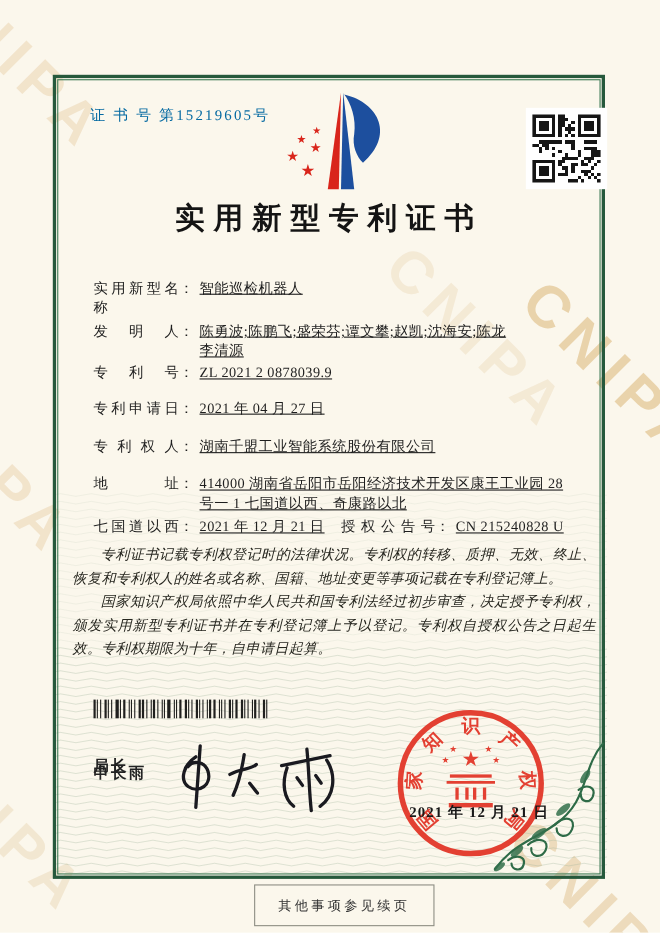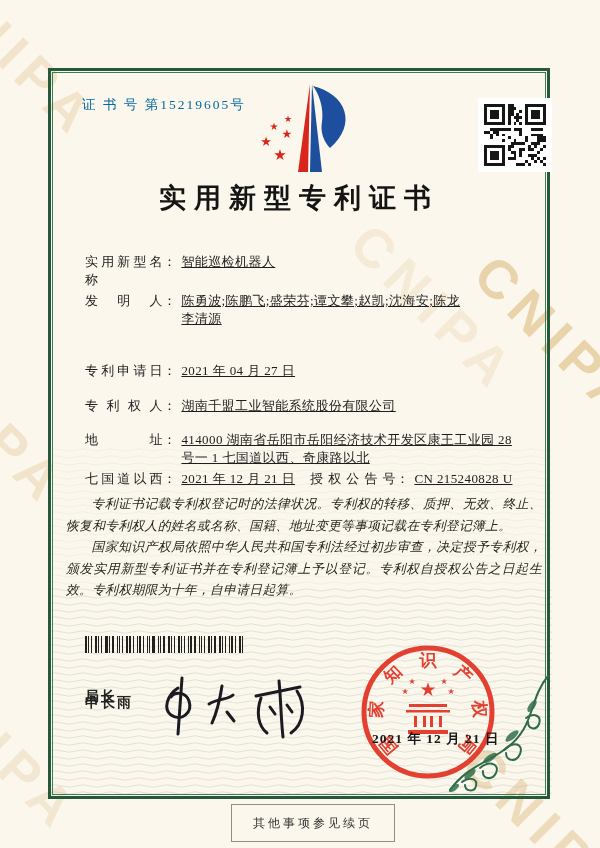--- a/index.html
+++ b/index.html
@@ -377,20 +377,23 @@
   <div id="title">实用新型专利证书</div>
 
   <div class="frow" style="top:253px">
     <span class="flabel">实用新型名称</span><span class="fcolon">：</span><span class="fvalue">智能巡检机器人</span>
   </div>
 
   <div class="frow" style="top:292px">
     <span class="flabel">发明人</span><span class="fcolon">：</span><span class="fvalue"><span>陈勇波;陈鹏飞;盛荣芬;谭文攀;赵凯;沈海安;陈龙</span><br><span>李清源</span></span>
   </div>
 
+  <div class="frow" style="top:330px">
+    <span class="flabel">专利号</span><span class="fcolon">：</span><span class="fvalue">ZL 2021 2 0878039.9</span>
+  </div>
 
   <div class="frow" style="top:362px">
     <span class="flabel">专利申请日</span><span class="fcolon">：</span><span class="fvalue">2021 年 04 月 27 日</span>
   </div>
 
   <div class="frow" style="top:397px">
     <span class="flabel">专利权人</span><span class="fcolon">：</span><span class="fvalue">湖南千盟工业智能系统股份有限公司</span>
   </div>
 
   <div class="frow" style="top:431px">

